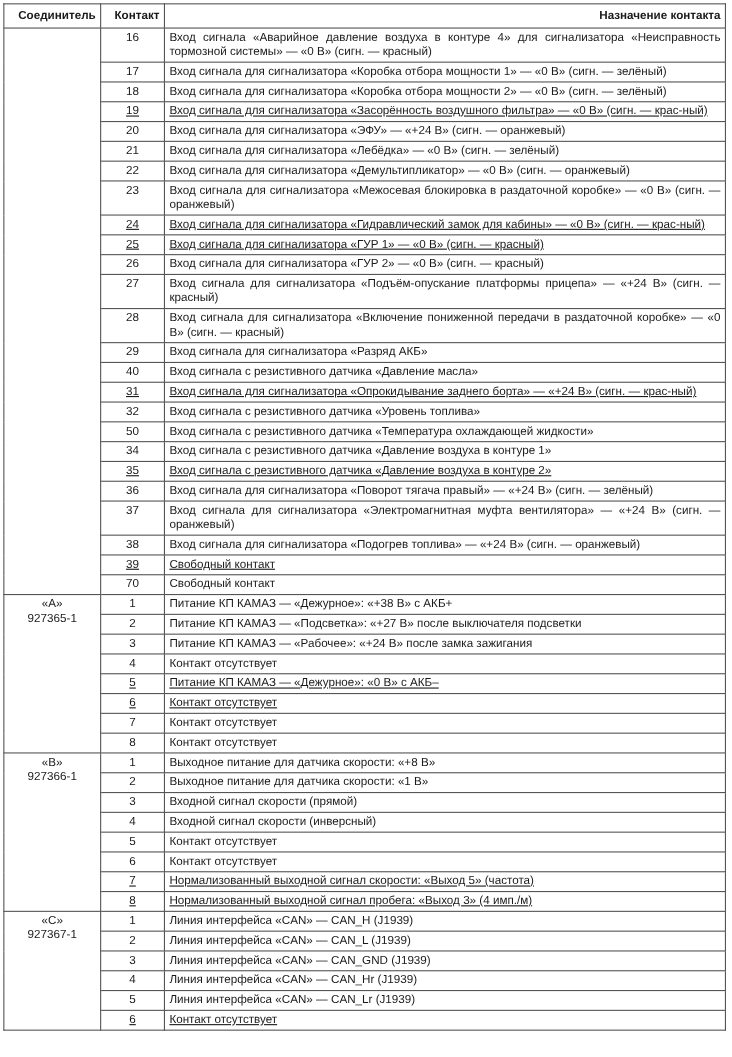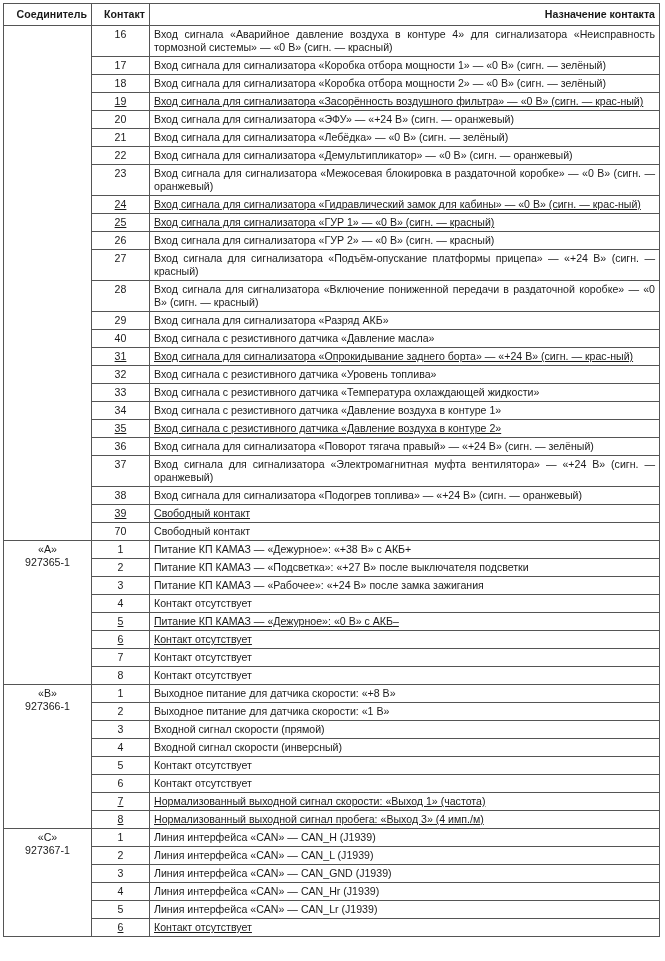--- a/index.html
+++ b/index.html
@@ -115,21 +115,21 @@
       </tr>
       <tr class="light">
         <td class="num">31</td>
         <td class="desc">Вход сигнала для сигнализатора «Опрокидывание заднего борта» — «+24 В» (сигн. — крас-ный)</td>
       </tr>
       <tr>
         <td class="num">32</td>
         <td class="desc">Вход сигнала с резистивного датчика «Уровень топлива»</td>
       </tr>
       <tr>
-        <td class="num">33</td>
+        <td class="num">50</td>
         <td class="desc">Вход сигнала с резистивного датчика «Температура охлаждающей жидкости»</td>
       </tr>
       <tr>
         <td class="num">34</td>
         <td class="desc">Вход сигнала с резистивного датчика «Давление воздуха в контуре 1»</td>
       </tr>
       <tr class="light">
         <td class="num">35</td>
         <td class="desc">Вход сигнала с резистивного датчика «Давление воздуха в контуре 2»</td>
       </tr>
@@ -212,21 +212,21 @@
       <tr>
         <td class="num">5</td>
         <td class="desc">Контакт отсутствует</td>
       </tr>
       <tr>
         <td class="num">6</td>
         <td class="desc">Контакт отсутствует</td>
       </tr>
       <tr class="light">
         <td class="num">7</td>
-        <td class="desc">Нормализованный выходной сигнал скорости: «Выход 1» (частота)</td>
+        <td class="desc">Нормализованный выходной сигнал скорости: «Выход 5» (частота)</td>
       </tr>
       <tr class="light">
         <td class="num">8</td>
         <td class="desc">Нормализованный выходной сигнал пробега: «Выход 3» (4 имп./м)</td>
       </tr>
       <tr>
         <td class="conn" rowspan="6">
           <div>«С»</div>
           <div>927367-1</div>
         </td>

